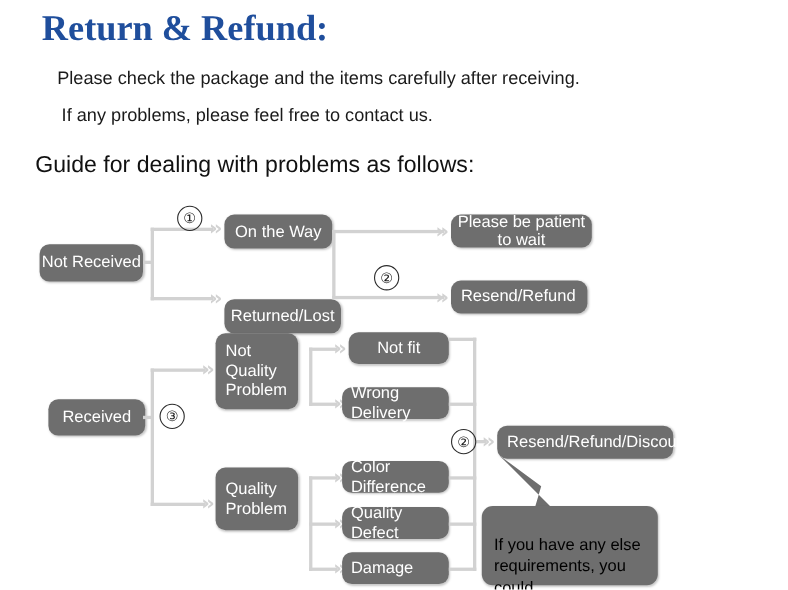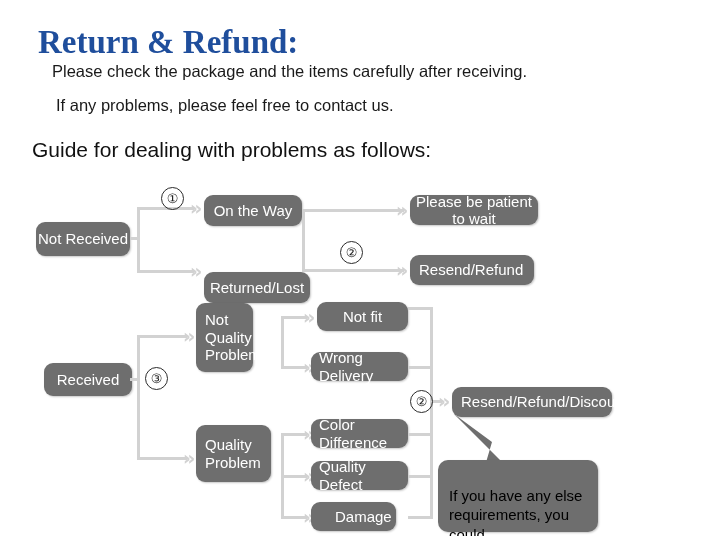--- a/index.html
+++ b/index.html
@@ -12,21 +12,20 @@
   }
   #root { position:relative; width:716px; height:536px; }
 
   
   .title {
     position:absolute; left:38px; top:8px;
     font-family:"Liberation Serif", serif;
     font-weight:bold; font-size:33px;
     color:#1F4E9C; letter-spacing:0px;
     white-space:nowrap;
-    margin-top:16px;
   }
   .subline {
     position:absolute;
     font-size:16.5px; color:#1a1a1a;
     white-space:nowrap;
     font-family:"Liberation Sans", sans-serif;
   }
   .sub1 { left:52px; top:62px; }
   .sub2 { left:56px; top:96px; }
   .guide {
@@ -149,21 +148,21 @@
 
   <div class="hline" style="left:130px; top:378px; width:10px;"></div>
   <div class="vline" style="left:137px; top:335px; height:125px;"></div>
   <div class="hline" style="left:137px; top:335px; width:50px;"></div>
   <div class="hline" style="left:137px; top:457px; width:50px;"></div>
   <div class="chev" style="left:183px; top:327px;">»</div>
   <div class="chev" style="left:183px; top:449px;">»</div>
 
   <div class="step" style="left:145px; top:367px;">③</div>
 
-  <div class="node left" style="left:196px; top:303px; width:57px; height:69px; padding-left:9px;">
+  <div class="node left" style="left:196px; top:303px; width:75px; height:69px; padding-left:9px;">
     <span class="txt">Not
 Quality
 Problem</span>
   </div>
 
   <div class="node left" style="left:196px; top:425px; width:75px; height:57px; padding-left:9px;">
     <span class="txt">Quality
 Problem</span>
   </div>
 
@@ -186,21 +185,21 @@
   </div>
   <div class="node left" style="left:311px; top:352px; width:97px; height:29px; padding-left:8px;">
     <span class="txt">Wrong Delivery</span>
   </div>
   <div class="node left" style="left:311px; top:419px; width:97px; height:29px; padding-left:8px;">
     <span class="txt">Color Difference</span>
   </div>
   <div class="node left" style="left:311px; top:461px; width:97px; height:29px; padding-left:8px;">
     <span class="txt">Quality Defect</span>
   </div>
-  <div class="node left" style="left:311px; top:502px; width:85px; height:29px; padding-left:24px;">
+  <div class="node left" style="left:311px; top:502px; width:97px; height:29px; padding-left:8px;">
     <span class="txt">Damage</span>
   </div>
 
   <div class="hline" style="left:408px; top:307px; width:25px;"></div>
   <div class="hline" style="left:408px; top:366px; width:25px;"></div>
   <div class="hline" style="left:408px; top:433px; width:25px;"></div>
   <div class="hline" style="left:408px; top:475px; width:25px;"></div>
   <div class="hline" style="left:408px; top:516px; width:25px;"></div>
   <div class="vline" style="left:430px; top:307px; height:212px;"></div>
   <div class="hline" style="left:430px; top:400px; width:12px;"></div>

